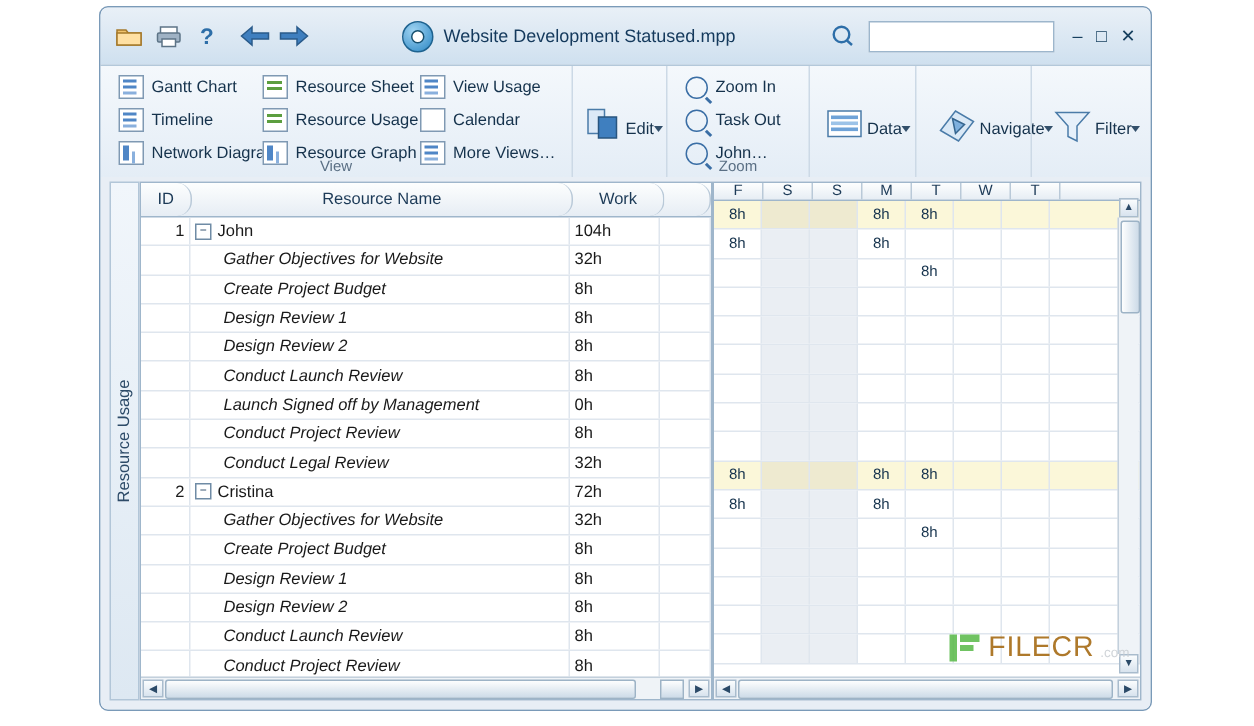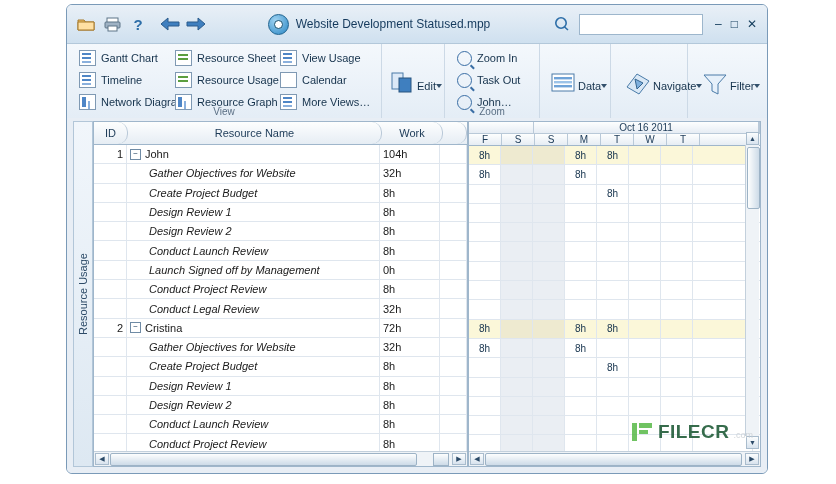--- a/index.html
+++ b/index.html
@@ -71,21 +71,21 @@
   .vscroll{position:absolute;right:1px;top:23px;bottom:15px;width:13px;background:#eff3f7;border-left:1px solid #c3d0dc;}
   .vthumb{position:absolute;left:1px;top:2px;width:11px;height:60px;background:linear-gradient(90deg,#fdfefe,#cddbe8);border:1px solid #9db3c6;border-radius:2px;}
   .sbtn{position:absolute;left:0;width:13px;height:13px;background:linear-gradient(180deg,#fbfdfe,#d8e3ee);border:1px solid #a9bccd;box-sizing:border-box;display:flex;align-items:center;justify-content:center;font-size:7px;color:#2b4a68;}
   .hscroll{height:14px;background:#eff3f7;border-top:1px solid #c3d0dc;display:flex;align-items:center;position:relative;flex:none;}
   .hbtn{width:14px;height:12px;margin:0 1px;background:linear-gradient(180deg,#fbfdfe,#d8e3ee);border:1px solid #a9bccd;box-sizing:border-box;display:flex;align-items:center;justify-content:center;font-size:7px;color:#2b4a68;}
   .hthumb{height:11px;background:linear-gradient(180deg,#fdfefe,#cddbe8);border:1px solid #9db3c6;border-radius:2px;}
   
   .wm{position:absolute;right:14px;bottom:30px;display:flex;align-items:center;gap:4px;opacity:.85;}
   .wm-f{width:22px;height:22px;position:relative;}
   .wm-f i{position:absolute;background:#58b947;display:block;}
-  .wm-txt{font-size:19px;color:#14532d;letter-spacing:.5px;font-weight:bold;}
+  .wm-txt{font-size:19px;color:#a16207;letter-spacing:.5px;font-weight:normal;}
   .wm-dot{font-size:9px;color:#c9ced3;align-self:flex-end;margin-bottom:3px;}
 </style>
 </head>
 <body>
 
 <div id="app">
 
   <div class="titlebar">
     <div class="tb-btn">
       <svg width="18" height="15">
@@ -421,25 +421,20 @@
         <div class="hscroll">
           <div class="hbtn">◀</div>
           <div class="hthumb" style="flex:1;margin:0 16px 0 0;"></div>
           <div style="width:14px;height:11px;background:linear-gradient(180deg,#fdfefe,#cddbe8);border:1px solid #9db3c6;margin-right:2px;"></div>
           <div class="hbtn">▶</div>
         </div>
       </div>
 
       <div class="right-pane">
         <div style="position:relative;flex:1;overflow:hidden;">
-          <div class="ts-top">
-            <div style="width:64px;"></div>
-            <div style="width:224px;">Oct 16 2011</div>
-            <div style="flex:1;"></div>
-          </div>
           <div class="ts-bot" id="ts-days">
               <div>F</div>
               <div>S</div>
               <div>S</div>
               <div>M</div>
               <div>T</div>
               <div>W</div>
               <div>T</div>
             </div>
           <div id="ts-rows">

